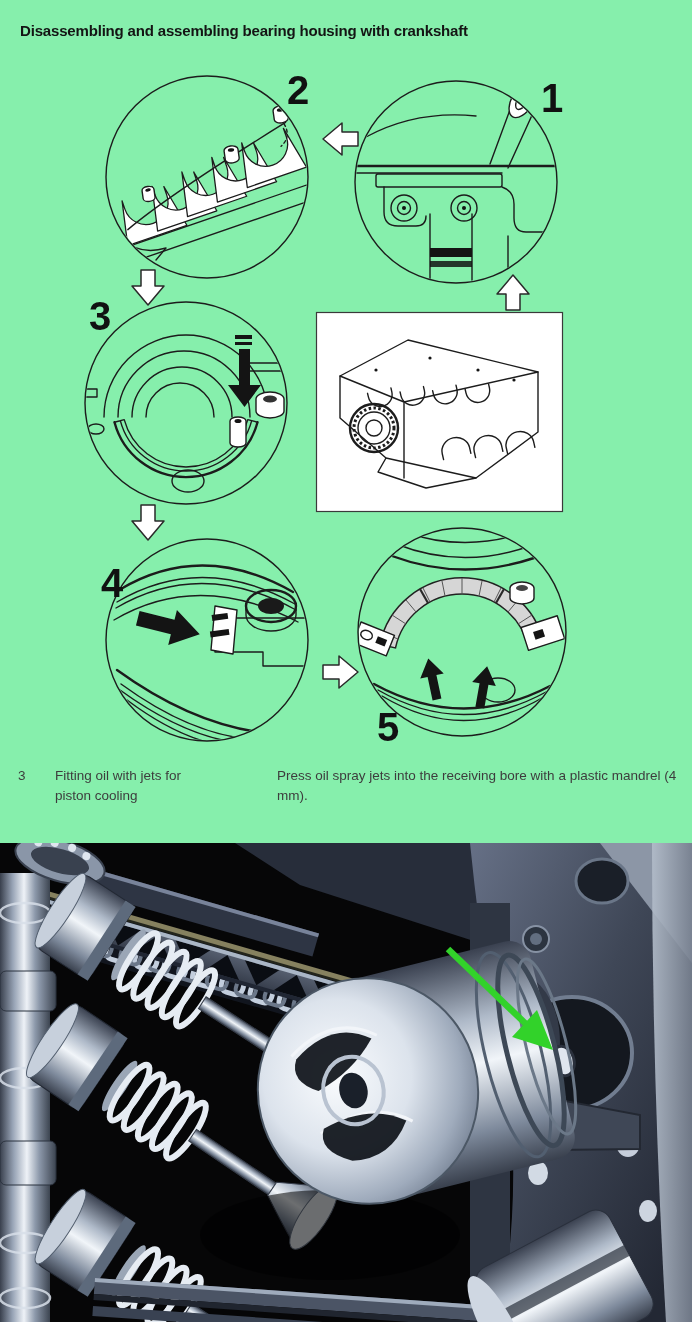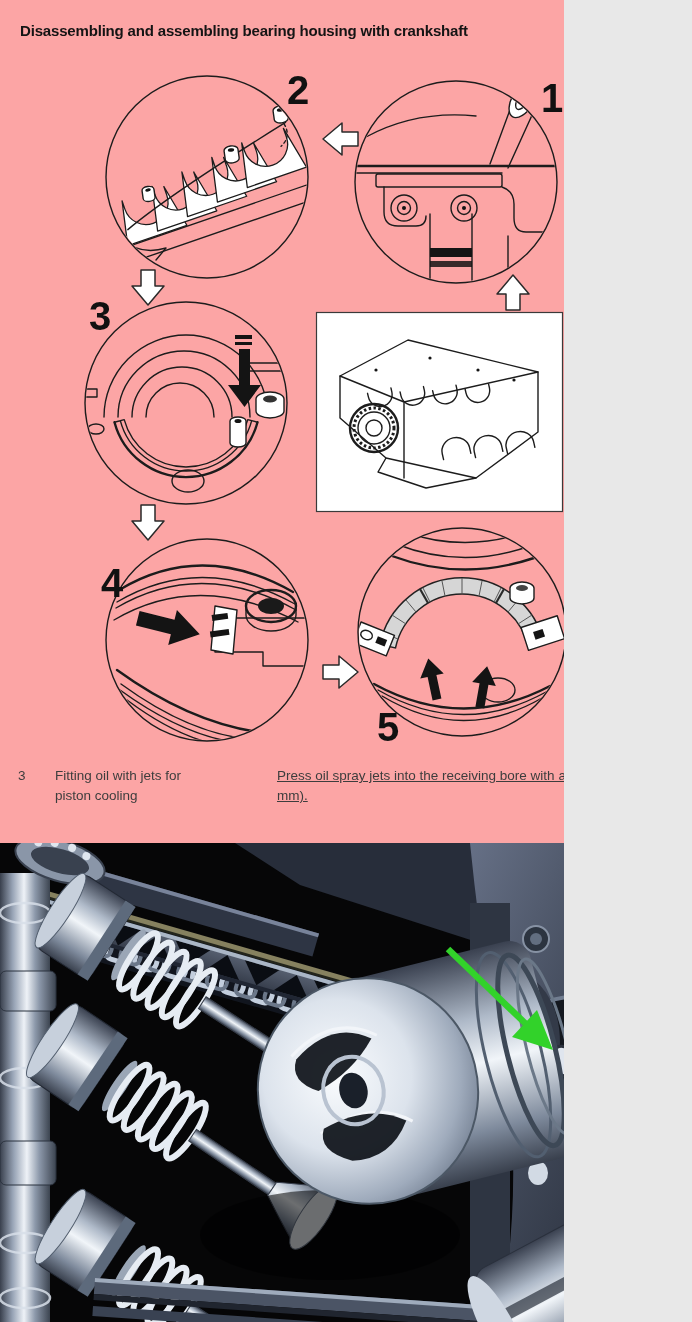--- a/index.html
+++ b/index.html
@@ -1,30 +1,30 @@
 <!DOCTYPE html>
 <html><head>
 <meta charset="utf-8">
 <style>
   html,body{margin:0;padding:0;background:#e8e8e8;}
-  #page{position:relative;width:564px;height:1322px;background:#fca5a5;overflow:hidden;
+  #page{position:relative;width:692px;height:1322px;background:#86efac;overflow:hidden;
         font-family:"Liberation Sans",sans-serif;}
   #title{position:absolute;left:20px;top:22px;font-size:15.5px;font-weight:700;color:#141414;
          letter-spacing:-0.2px;transform:scaleX(.97);transform-origin:left center;white-space:nowrap;}
   #diagram{position:absolute;left:0;top:58px;}
   .ink{stroke:#1c1c1c;fill:none;stroke-width:1.4;stroke-linecap:round;stroke-linejoin:round;}
   .ink2{stroke:#1c1c1c;fill:none;stroke-width:2.4;stroke-linecap:round;stroke-linejoin:round;}
   .wfill{fill:#ffffff;stroke:#1c1c1c;stroke-width:1.4;stroke-linejoin:round;}
   .blk{fill:#141414;stroke:none;}
   .stepnum{font-family:"Liberation Sans",sans-serif;font-weight:700;font-size:40px;fill:#111;text-anchor:middle;}
   .flowarrow{fill:#ffffff;stroke:#2a2a2a;stroke-width:1.5;stroke-linejoin:round;}
   #caption{position:absolute;left:0;top:766px;width:692px;font-size:13.5px;line-height:1.45;color:#3d3d3d;}
   .cap-num{position:absolute;left:18px;top:0;}
   .cap-col1{position:absolute;left:55px;top:0;width:160px;}
-  .cap-col2{position:absolute;left:277px;top:0;width:400px;text-decoration:underline;}
+  .cap-col2{position:absolute;left:277px;top:0;width:400px;}
   #photo{position:absolute;left:0;top:843px;}
 </style>
 </head>
 <body>
 
 <div id="page">
 
   <div id="title">Disassembling and assembling bearing housing with crankshaft</div>
 
   <svg id="diagram" width="692" height="706" viewBox="0 58 692 706">

